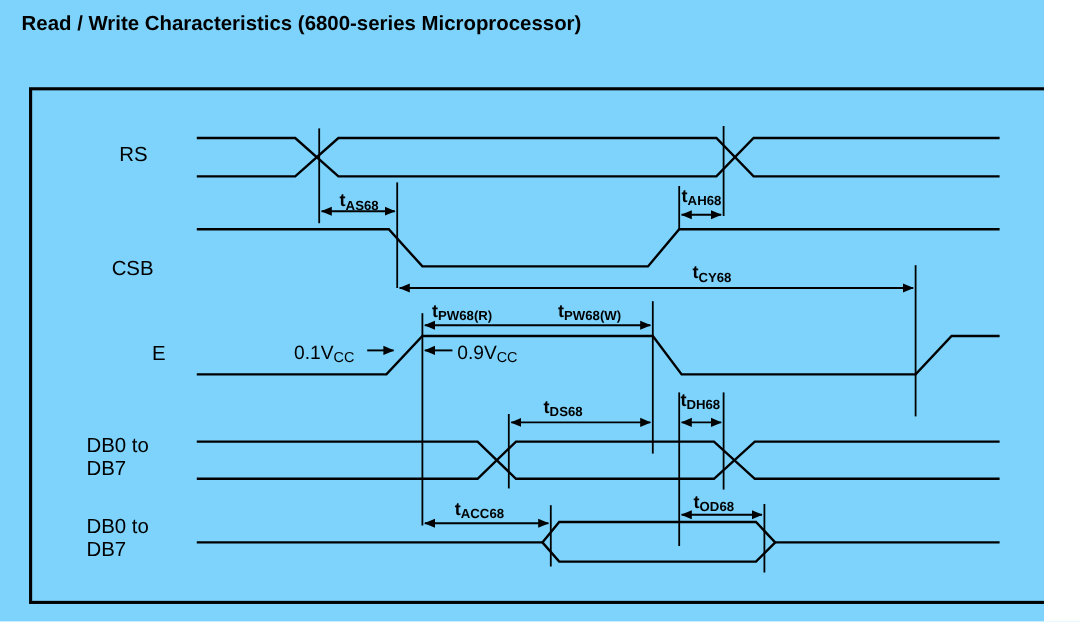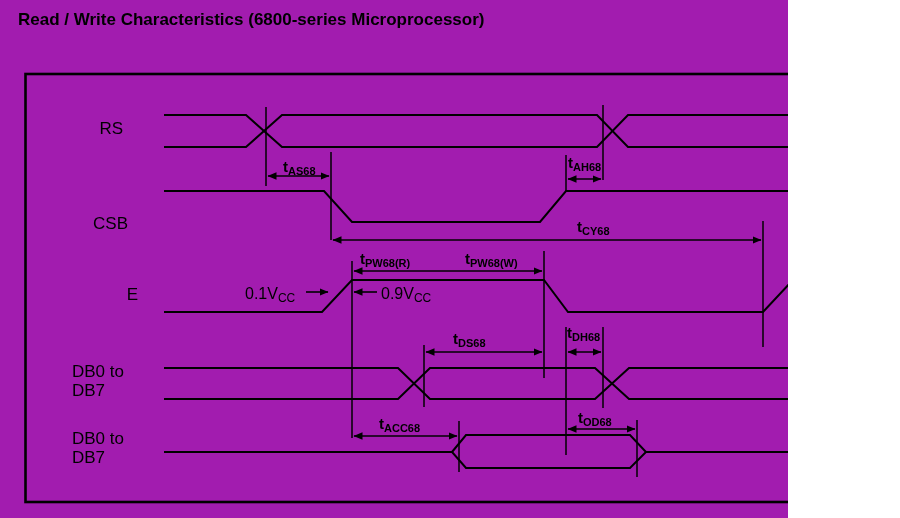--- a/index.html
+++ b/index.html
@@ -5,23 +5,23 @@
   html, body {
     margin: 0;
     padding: 0;
     background: #ffffff;
     width: 900px;
     height: 518px;
     font-family: "Liberation Sans", sans-serif;
   }
   .page {
     position: relative;
-    width: 788px;
+    width: 870px;
     height: 518px;
-    background: #a21caf;
+    background: #7dd3fc;
     overflow: hidden;
   }
   .title {
     position: absolute;
     left: 18px;
     top: 10px;
     font-size: 17px;
     font-weight: bold;
     color: #000000;
     white-space: nowrap;

